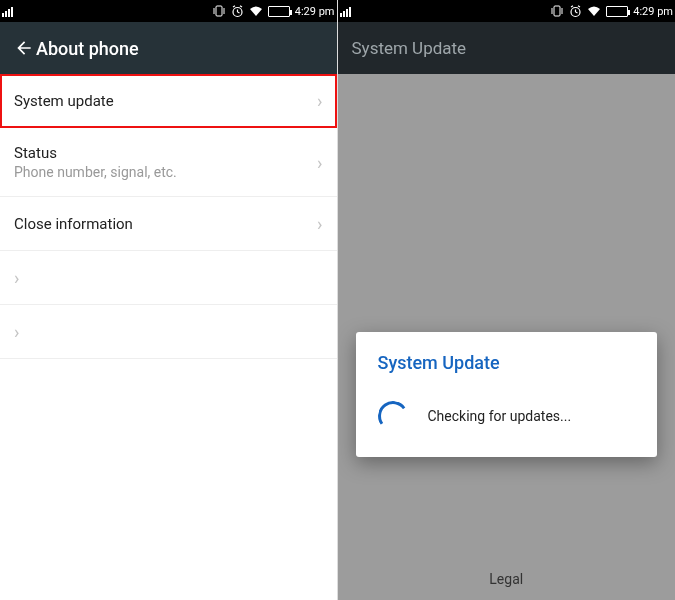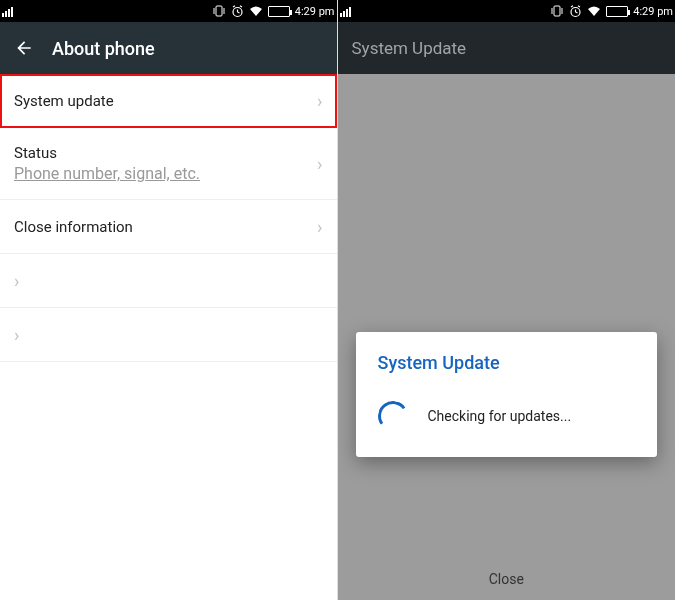--- a/index.html
+++ b/index.html
@@ -13,36 +13,36 @@
     display: flex; align-items: center; justify-content: space-between;
     padding: 0 2px; font-size: 11px;
   }
   .status-left, .status-right { display: flex; align-items: center; gap: 6px; }
   .status-right { gap: 5px; }
   .sb-icon { display: inline-flex; align-items: center; }
 
   
   .toolbar {
     height: 52px; background: #263238; color: #fff;
-    display: flex; align-items: center; padding: 0 14px; gap: 18px;
+    display: flex; align-items: center; padding: 0 14px; gap: 2px;
   }
   .toolbar-title { font-size: 18px; font-weight: 500; }
   .toolbar-right .toolbar-title { color: #9ea6aa; font-weight: 400; font-size: 17px; }
   .toolbar-right { height: 52px; background: #21272b; padding: 0 14px; display:flex; align-items:center; }
 
   
   .list { background: #fff; }
   .list-item {
     display: flex; align-items: center; justify-content: space-between;
     padding: 16px 14px; border-bottom: 1px solid #eee;
     cursor: pointer;
   }
   .li-text { display: flex; flex-direction: column; }
   .li-title { font-size: 15px; color: #222; }
-  .li-sub { font-size: 16px; color: #999; margin-top: 2px; text-decoration: underline; }
+  .li-sub { font-size: 14px; color: #999; margin-top: 2px; }
   .chevron { color: #c4c4c4; font-size: 18px; }
   .highlighted { outline: 2px solid #e11; outline-offset: -2px; }
 
   
   .dim-body {
     position: absolute; top: 74px; bottom: 0; left: 0; right: 0;
     background: #9c9c9c;
   }
   .dialog {
     position: absolute; left: 18px; right: 18px; top: 258px;
@@ -202,16 +202,16 @@
 
   <div class="dim-body">
     <div class="dialog">
       <div class="dialog-title">System Update</div>
       <div class="dialog-body">
         <div class="spinner"></div>
         <div class="dialog-msg">Checking for updates...</div>
       </div>
     </div>
     <div class="close-bar">
-      <span>Close</span>
+      <span>Legal</span>
     </div>
   </div>
 </div>
 
 </body></html>

